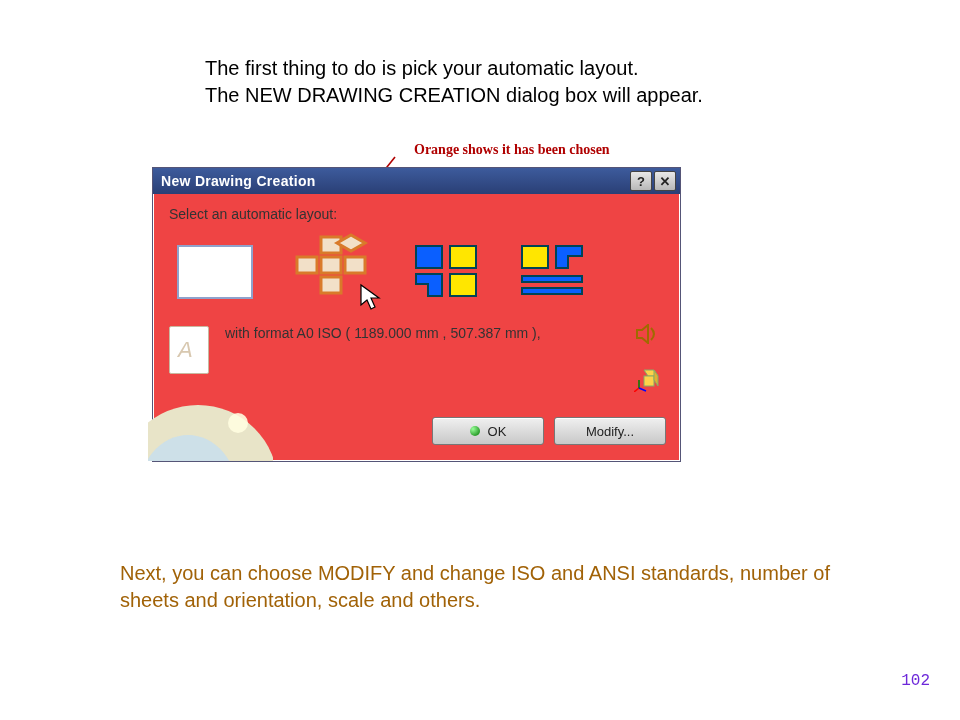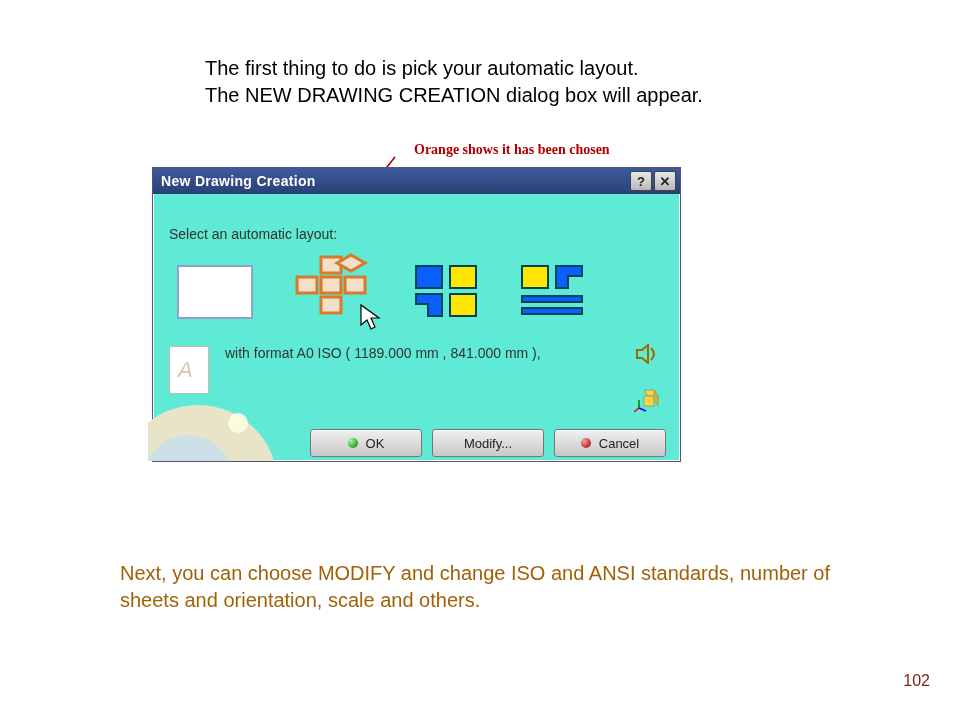--- a/index.html
+++ b/index.html
@@ -35,21 +35,21 @@
     top: 152px;
     pointer-events: none;
   }
   .dialog {
     position: absolute;
     left: 152px;
     top: 167px;
     width: 527px;
     height: 293px;
     border: 1px solid #555577;
-    background: #5eead4;
+    background: #ef4444;
     box-shadow: 0 0 0 1px #fff inset;
   }
   .titlebar {
     height: 26px;
     background: linear-gradient(#3d5b9c, #2a3f75);
     color: #fff;
     font-size: 14px;
     font-weight: bold;
     display: flex;
     align-items: center;
@@ -75,21 +75,20 @@
   }
   .dialog-body {
     padding: 12px 16px 8px 16px;
     position: relative;
     height: calc(100% - 26px);
     box-sizing: border-box;
   }
   .select-label {
     font-size: 14px;
     color: #333;
-    margin-top: 20px;
   }
   .layouts {
     margin-top: 10px;
     display: flex;
     gap: 26px;
     align-items: center;
     height: 80px;
     padding-left: 6px;
     position: relative;
   }
@@ -146,21 +145,21 @@
     width: 34px;
     display: flex;
     flex-direction: column;
     gap: 22px;
     align-items: center;
     padding-top: 2px;
   }
   .speaker-icon svg, .cube-icon svg { display: block; }
   .btn-row {
     position: absolute;
-    bottom: 4px;
+    bottom: 16px;
     right: 14px;
     display: flex;
     gap: 10px;
   }
   .btn {
     height: 26px;
     min-width: 90px;
     padding: 0 10px;
     background: linear-gradient(#f0f0f0, #c8c8c8);
     border: 1px solid #777;
@@ -182,21 +181,22 @@
     font-size: 20px;
     color: #a16207;
     line-height: 1.35;
     width: 740px;
   }
   .page-num {
     position: absolute;
     right: 30px;
     bottom: 30px;
     font-size: 16px;
-    color: #7f1d1d;
+    color: #6d28d9;
+    font-family: Liberation Mono, monospace;
   }
   .deco {
     position: absolute;
     left: 148px;
     top: 405px;
     width: 125px;
     height: 56px;
     overflow: hidden;
     pointer-events: none;
   }
@@ -274,21 +274,21 @@
           <path d="M40 6 h26 v10 h-14 v12 h-12 z" fill="#0a5fff" stroke="#045" stroke-width="2"></path>
           <rect x="6" y="36" width="60" height="6" fill="#0a5fff" stroke="#045" stroke-width="2"></rect>
           <rect x="6" y="48" width="60" height="6" fill="#0a5fff" stroke="#045" stroke-width="2"></rect>
         </svg>
       </div>
     </div>
 
     <div class="info-row">
       <div class="page-icon"></div>
       <div class="info-text">
-        <div>with format A0 ISO ( 1189.000 mm , 841.000 mm ),</div>
+        <div>with format A0 ISO ( 1189.000 mm , 507.387 mm ),</div>
       </div>
       <div class="side-icons">
         <span class="speaker-icon">
           <svg width="24" height="20">
             <polygon points="2,6 7,6 13,1 13,19 7,14 2,14" fill="none" stroke="#a06a00" stroke-width="2"></polygon>
             <path d="M16 4 Q22 10 16 16" fill="none" stroke="#a06a00" stroke-width="2"></path>
           </svg>
         </span>
         <span class="cube-icon">
           <svg width="26" height="26">
@@ -304,24 +304,20 @@
     </div>
 
     <div class="btn-row">
       <div class="btn">
         <span class="dot-green"></span>
         <span>OK</span>
       </div>
       <div class="btn">
         <span>Modify...</span>
       </div>
-      <div class="btn">
-        <span class="dot-red"></span>
-        <span>Cancel</span>
-      </div>
     </div>
   </div>
 </div>
 
 <div class="deco">
   <svg width="125" height="60">
     <ellipse cx="50" cy="80" rx="80" ry="80" fill="#e8e4c8"></ellipse>
     <ellipse cx="40" cy="90" rx="50" ry="60" fill="#c6dff0" opacity="0.8"></ellipse>
     <circle cx="90" cy="18" r="10" fill="#fffde0" opacity="0.9"></circle>
   </svg>

